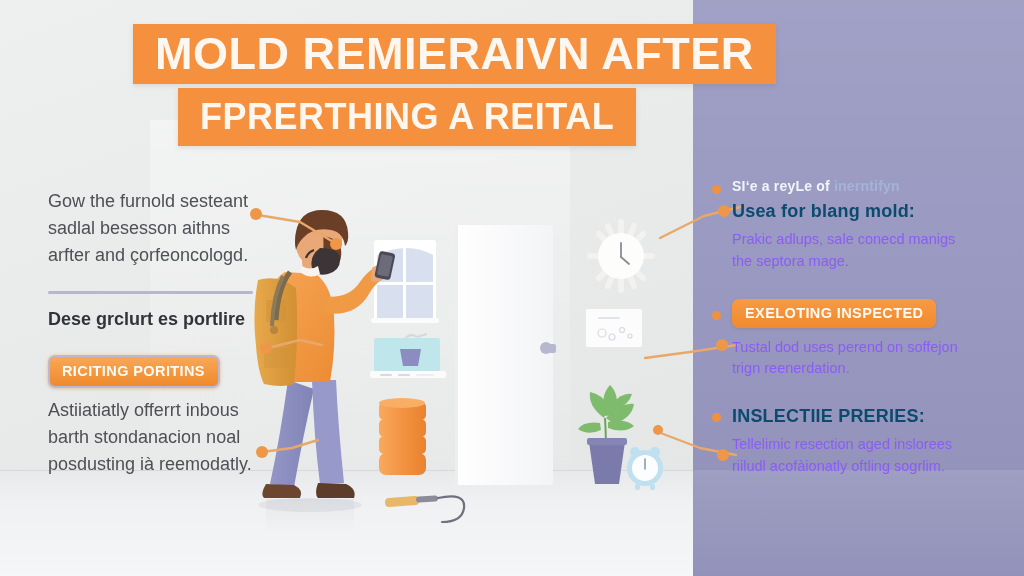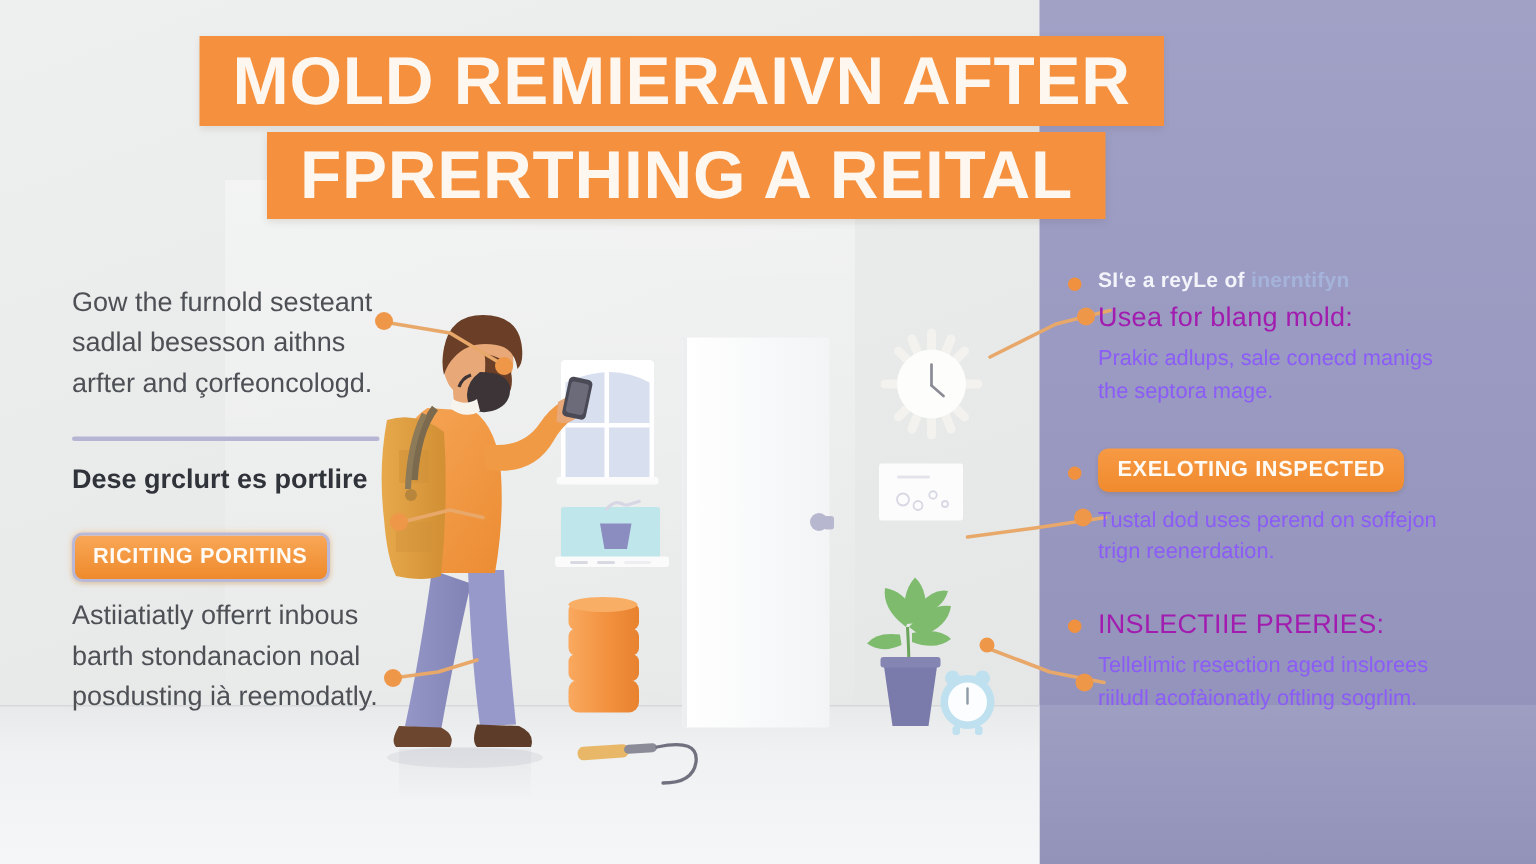--- a/index.html
+++ b/index.html
@@ -29,21 +29,21 @@
   
   .wall-panel{position:absolute;left:150px;top:120px;width:420px;height:355px;
     background:linear-gradient(180deg,rgba(255,255,255,.35),rgba(255,255,255,.05));}
 
   
   .title-wrap{position:absolute;left:0;top:0;width:1000px;height:150px;}
   .title-bar{position:absolute;background:#f5913e;color:#fdf7f0;
     font-weight:bold;letter-spacing:.5px;white-space:nowrap;
     display:flex;align-items:center;box-shadow:0 2px 5px rgba(80,60,40,.12);}
   .title-bar.l1{left:133px;top:24px;height:60px;padding:0 22px;font-size:45px;}
-  .title-bar.l2{left:178px;top:88px;height:58px;padding:0 22px;font-size:45px;}
+  .title-bar.l2{left:178px;top:88px;height:58px;padding:0 22px;font-size:36px;}
 
   
   .conn{position:absolute;top:0;left:0;width:1024px;height:576px;pointer-events:none;}
 
   
   .col{position:absolute;}
   .col-left{left:48px;top:188px;width:215px;}
   .col-right{left:732px;top:178px;width:232px;}
 
   .block{margin-bottom:22px;}
@@ -55,21 +55,21 @@
   .badge.outlined{border:2px solid #b9b8d6;background:linear-gradient(180deg,#f9a757,#ee8a2c);
     box-shadow:0 0 4px rgba(255,190,120,.55), 0 1px 3px rgba(120,80,40,.2);padding-left:12px;}
   .badge.on-purple{background:linear-gradient(180deg,#f79a44,#f08a2e);}
 
   .para{font-size:18px;line-height:1.5;color:#4d5055;margin:0;}
   .divider{height:3px;background:#b6b5d3;border-radius:2px;margin:2px 0 12px 0;width:205px;}
 
   
   .r-eyebrow{font-size:14px;font-weight:bold;color:#f3f3fa;margin:0 0 7px 0;letter-spacing:.2px;}
   .r-eyebrow .faded{color:#a9bde4;opacity:.72;}
-  .r-head{font-size:18px;font-weight:normal;color:#a21caf;margin:0 0 7px 0;letter-spacing:.2px;}
+  .r-head{font-size:18px;font-weight:bold;color:#0c4a6e;margin:0 0 7px 0;letter-spacing:.2px;}
   .r-para{font-size:14.5px;line-height:1.5;color:#8b5cf6;margin:0;}
   .r-block{margin-bottom:26px;position:relative;}
 
   .bullet-dot{position:absolute;left:-20px;top:7px;width:9px;height:9px;border-radius:50%;
     background:#f0913f;}
 </style>
 </head>
 <body>
 
 <div id="poster">

